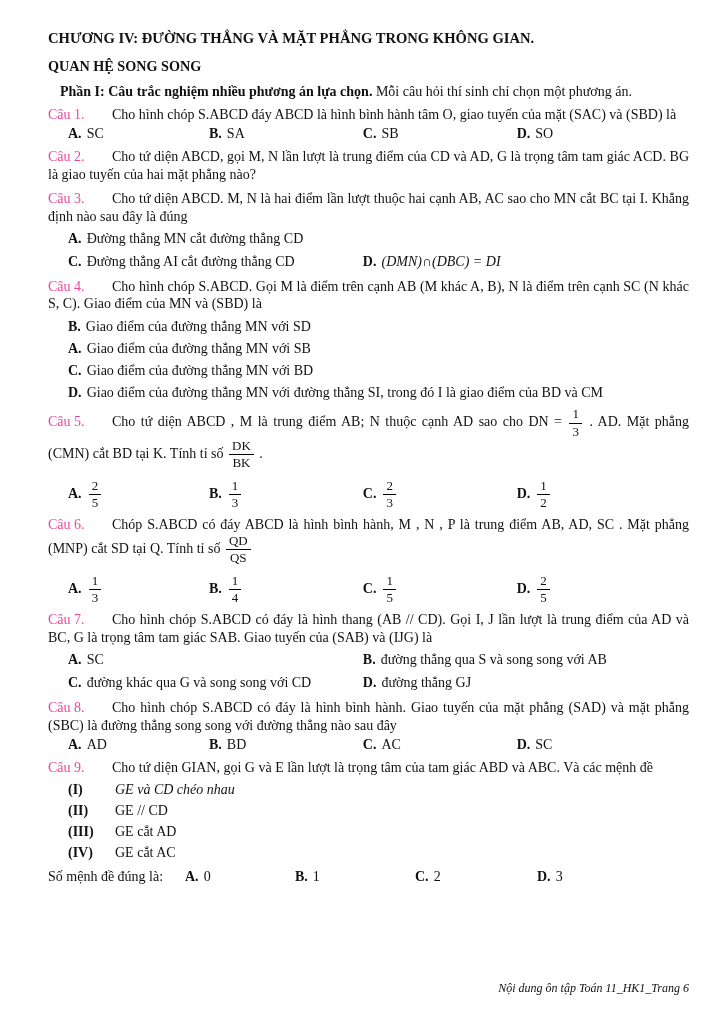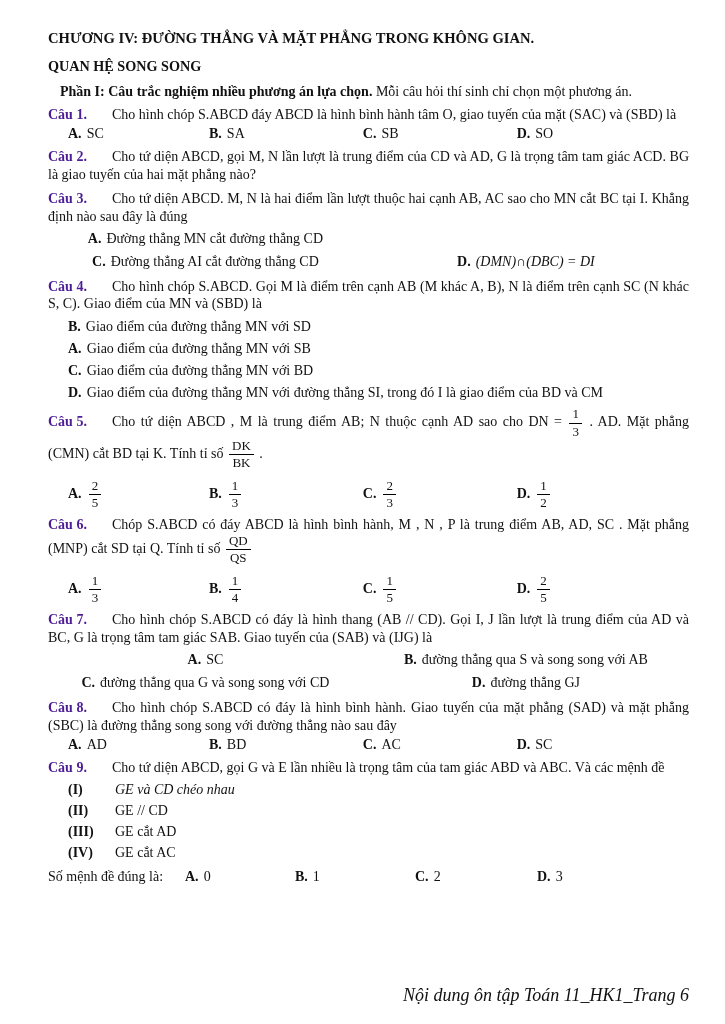--- a/index.html
+++ b/index.html
@@ -11,49 +11,49 @@
   .page { padding: 24px 36px 0 48px; }
 
   .title1 { font-weight: bold; font-size: 14.6px; margin: 6px 0 0 0; }
   .title2 { font-weight: bold; font-size: 14.2px; margin: 11px 0 8px 0; }
 
   .part-heading { margin: 9px 0 2px 12px; }
   .part-heading .ph-bold { font-weight: bold; }
 
   .qtext { margin: 6px 0 2px 0; line-height: 1.28; text-align: justify; }
   .qlabel {
-    font-weight: bold; color: #4c1d95;
+    font-weight: normal; color: #ec4899;
     display: inline-block; min-width: 64px;
   }
 
   .row4 { display: grid; grid-template-columns: 22% 24% 24% 30%; margin: 2px 0 3px 0; }
   .row4 .cell { padding-left: 20px; white-space: nowrap; }
-  .row2 { display: grid; grid-template-columns: 46% 54%; margin: 2px 0 2px 0; text-align: center; }
+  .row2 { display: grid; grid-template-columns: 46% 54%; margin: 2px 0 2px 0; }
   .row2 .cell { padding-left: 20px; line-height: 1.5; }
   .optline { padding-left: 20px; margin: 6px 0; }
   .okey { font-weight: bold; margin-right: 5px; }
   .it { font-style: italic; }
 
   .rowf { margin: 8px 0 6px 0; }
   .rowf .cell { display: flex; align-items: center; }
 
   .frac { display: inline-block; vertical-align: middle; text-align: center;
           font-size: 13px; line-height: 1.1; margin: 0 2px; }
   .frac .fn { display: block; border-bottom: 1px solid #000; padding: 0 3px 1px 3px; }
   .frac .fd { display: block; padding-top: 1px; }
 
   .stmt { display: flex; padding-left: 20px; margin: 5px 0; }
   .stmt .ikey { font-weight: bold; min-width: 47px; }
 
   .tailrow { display: grid; grid-template-columns: 137px 110px 120px 122px auto; margin: 8px 0 0 0; }
   .tailrow .cell { white-space: nowrap; }
 
   .footer-note {
-    position: absolute; right: 36px; bottom: 18px;
-    font-style: italic; font-size: 18px;
+    position: absolute; right: 36px; bottom: 28px;
+    font-style: italic; font-size: 12px;
   }
 </style>
 </head>
 <body>
 
 <div class="page">
 
   <div class="title1">CHƯƠNG IV: ĐƯỜNG THẲNG VÀ MẶT PHẲNG TRONG KHÔNG GIAN.</div>
   <div class="title2">QUAN HỆ SONG SONG</div>
 
@@ -160,37 +160,37 @@
     </div>
   </div>
 
   <div>
     <p class="qtext"><b class="qlabel">Câu 7.</b><span>Cho hình chóp S.ABCD có đáy là hình thang (AB // CD). Gọi I, J lần lượt là trung điểm của AD và BC, G là trọng tâm tam giác SAB. Giao tuyến của (SAB) và (IJG) là</span></p>
     <div class="row2">
       <div class="cell"><b class="okey">A.</b><span>SC</span></div>
       <div class="cell"><b class="okey">B.</b><span>đường thẳng qua S và song song với AB</span></div>
     </div>
     <div class="row2">
-      <div class="cell"><b class="okey">C.</b><span>đường thẳng qua G và song song với CD</span></div>
+      <div class="cell"><b class="okey">C.</b><span>đường khác qua G và song song với CD</span></div>
       <div class="cell"><b class="okey">D.</b><span>đường thẳng GJ</span></div>
     </div>
   </div>
 
   <div>
     <p class="qtext"><b class="qlabel">Câu 8.</b><span>Cho hình chóp S.ABCD có đáy là hình bình hành. Giao tuyến của mặt phẳng (SAD) và mặt phẳng (SBC) là đường thẳng song song với đường thẳng nào sau đây</span></p>
     <div class="row4">
       <div class="cell"><b class="okey">A.</b><span>AD</span></div>
       <div class="cell"><b class="okey">B.</b><span>BD</span></div>
       <div class="cell"><b class="okey">C.</b><span>AC</span></div>
       <div class="cell"><b class="okey">D.</b><span>SC</span></div>
     </div>
   </div>
 
   <div>
-    <p class="qtext"><b class="qlabel">Câu 9.</b><span>Cho tứ diện ABCD, gọi G và E lần nhiều là trọng tâm của tam giác ABD và ABC. Và các mệnh đề</span></p>
+    <p class="qtext"><b class="qlabel">Câu 9.</b><span>Cho tứ diện GIAN, gọi G và E lần lượt là trọng tâm của tam giác ABD và ABC. Và các mệnh đề</span></p>
     <div class="stmt">
         <span class="ikey">(I)</span>
         <span class="it">GE và CD chéo nhau</span>
       </div>
     <div class="stmt">
         <span class="ikey">(II)</span>
         <span>GE // CD</span>
       </div>
     <div class="stmt">
         <span class="ikey">(III)</span>

